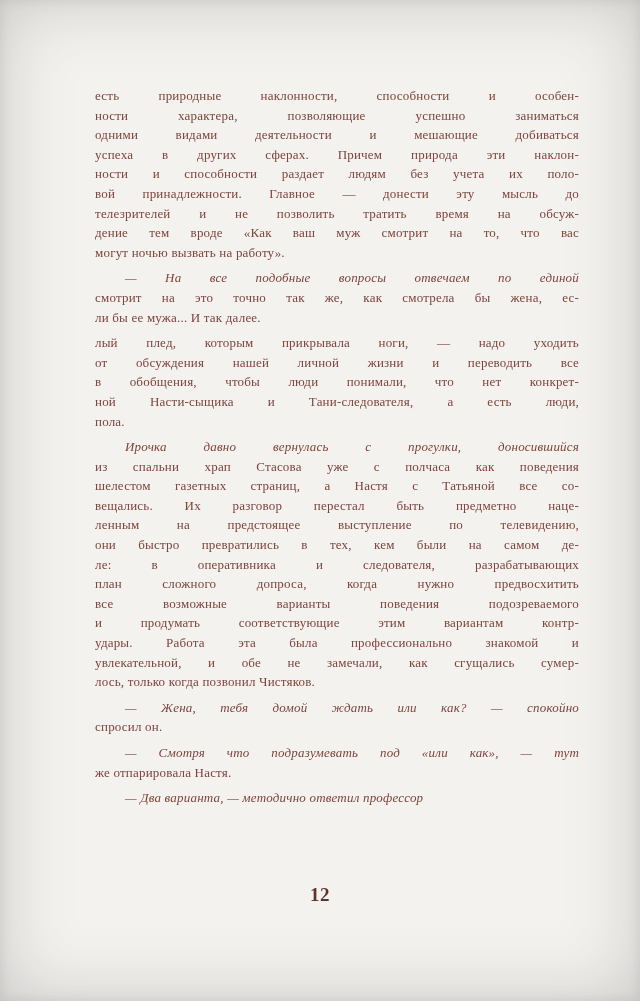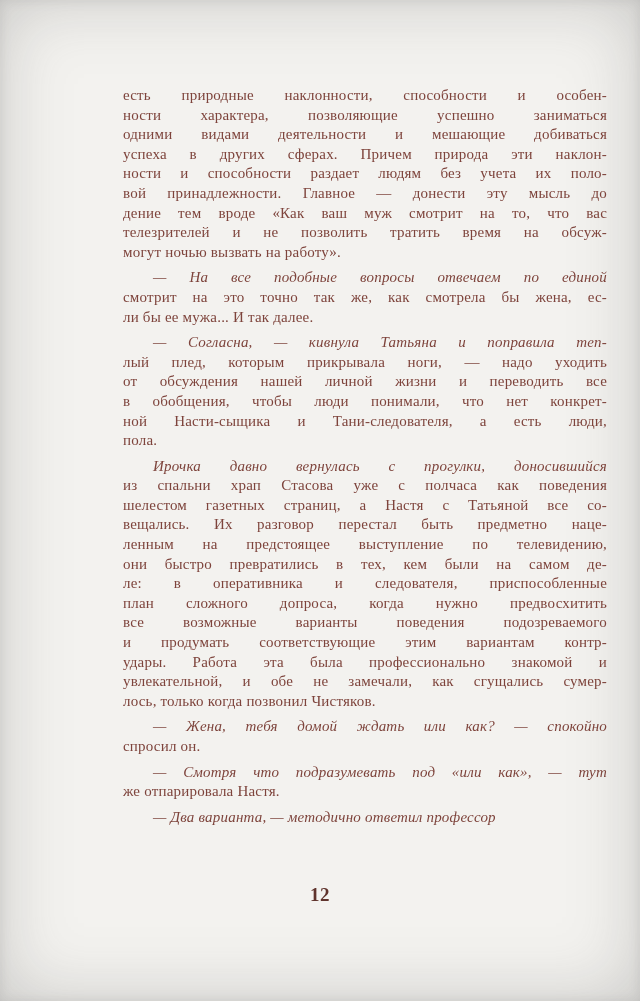--- a/index.html
+++ b/index.html
@@ -19,23 +19,22 @@
     width:640px;height:1001px;
     background:var(--page-bg);
     box-shadow:inset 0 0 70px rgba(90,90,90,0.28), inset 0 0 12px rgba(120,120,120,0.18);
     box-sizing:border-box;
   }
   .text-block{
     position:absolute;
     left:95px;top:86px;
     width:484px;
     color:var(--text-color);
-    font-size:15px;
+    font-size:13px;
     letter-spacing:0.2px;
-    margin-left:28px;
   }
   .paragraph{margin:0 0 6px 0;}
   .paragraph:last-child{margin-bottom:0;}
   .line{
     line-height:19.6px;
     text-align:justify;
     text-align-last:justify;
     white-space:normal;
   }
   .line.last{
@@ -61,45 +60,44 @@
 
 <div class="page">
   <main class="text-block">
       <div class="paragraph">
         <div class="line">есть природные наклонности, способности и особен-</div>
         <div class="line">ности характера, позволяющие успешно заниматься</div>
         <div class="line">одними видами деятельности и мешающие добиваться</div>
         <div class="line">успеха в других сферах. Причем природа эти наклон-</div>
         <div class="line">ности и способности раздает людям без учета их поло-</div>
         <div class="line">вой принадлежности. Главное — донести эту мысль до</div>
+        <div class="line">телезрителей и не позволить тратить время на обсуж-</div>
         <div class="line">дение тем вроде «Как ваш муж смотрит на то, что вас</div>
-        <div class="line">телезрителей и не позволить тратить время на обсуж-</div>
         <div class="line last">могут ночью вызвать на работу».</div>
       </div>
       <div class="paragraph">
         <div class="line indent">— На все подобные вопросы отвечаем по единой</div>
         <div class="line">смотрит на это точно так же, как смотрела бы жена, ес-</div>
         <div class="line last">ли бы ее мужа... И так далее.</div>
       </div>
       <div class="paragraph">
-        <div class="line indent">— Согласна, — кивнула Татьяна и поправила теп-</div>
         <div class="line">лый плед, которым прикрывала ноги, — надо уходить</div>
         <div class="line">от обсуждения нашей личной жизни и переводить все</div>
         <div class="line">в обобщения, чтобы люди понимали, что нет конкрет-</div>
         <div class="line">ной Насти-сыщика и Тани-следователя, а есть люди,</div>
         <div class="line last">пола.</div>
       </div>
       <div class="paragraph">
         <div class="line indent">Ирочка давно вернулась с прогулки, доносившийся</div>
         <div class="line">из спальни храп Стасова уже с полчаса как поведения</div>
         <div class="line">шелестом газетных страниц, а Настя с Татьяной все со-</div>
         <div class="line">вещались. Их разговор перестал быть предметно наце-</div>
         <div class="line">ленным на предстоящее выступление по телевидению,</div>
         <div class="line">они быстро превратились в тех, кем были на самом де-</div>
-        <div class="line">ле: в оперативника и следователя, приспособленные</div>
+        <div class="line">ле: в оперативника и следователя, разрабатывающих</div>
         <div class="line">план сложного допроса, когда нужно предвосхитить</div>
         <div class="line">все возможные варианты поведения подозреваемого</div>
         <div class="line">и продумать соответствующие этим вариантам контр-</div>
         <div class="line">удары. Работа эта была профессионально знакомой и</div>
         <div class="line">увлекательной, и обе не замечали, как сгущались сумер-</div>
         <div class="line last">лось, только когда позвонил Чистяков.</div>
       </div>
       <div class="paragraph">
         <div class="line indent">— Жена, тебя домой ждать или как? — спокойно</div>
         <div class="line last">спросил он.</div>

